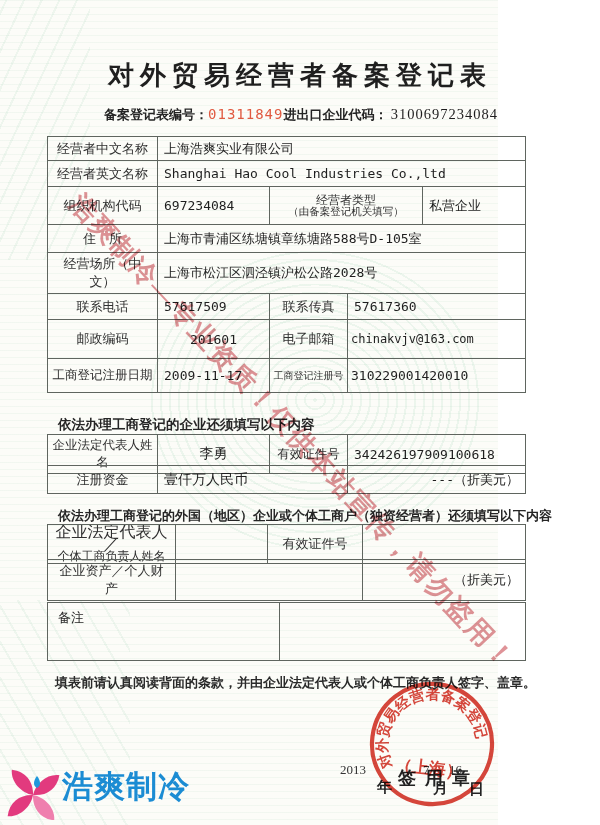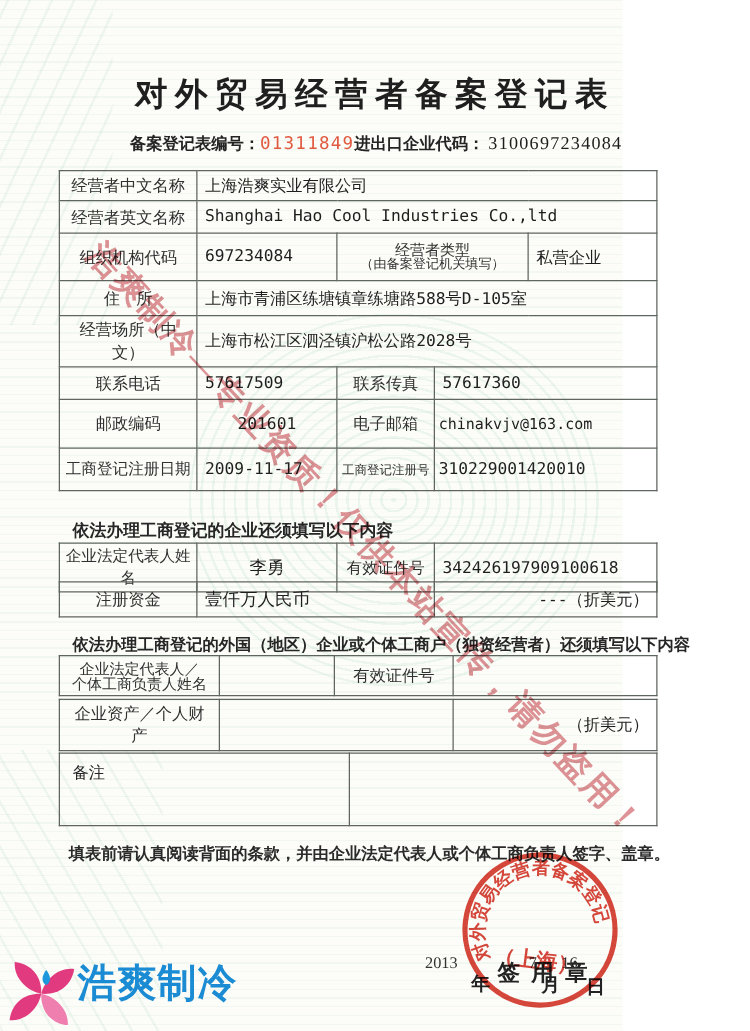--- a/index.html
+++ b/index.html
@@ -17,21 +17,21 @@
     background:repeating-linear-gradient(115deg, rgba(140,200,165,0.12) 0 2px, rgba(0,0,0,0) 2px 16px);
     pointer-events:none;}
   .corner-lines2{position:absolute;left:-20px;top:600px;width:150px;height:225px;
     background:repeating-linear-gradient(60deg, rgba(140,200,165,0.12) 0 2px, rgba(0,0,0,0) 2px 18px);
     pointer-events:none;}
 
   .title{position:absolute;top:58px;left:0;width:600px;text-align:center;
     font-family:"Liberation Sans", sans-serif;font-weight:bold;font-size:26px;
     letter-spacing:6px;color:#1f1f1f;}
   .meta{position:absolute;top:106px;left:62px;width:478px;display:flex;
-    justify-content:flex-start;align-items:baseline;font-size:13px;margin-left:42px;}
+    justify-content:center;align-items:baseline;font-size:13px;}
   .meta .lblb{font-weight:bold;color:#242424;}
   .regno{font-family:"DejaVu Sans Mono", monospace;color:#e05a40;font-size:14px;letter-spacing:1px;}
   .iecode{font-family:"Liberation Serif", serif;font-size:14.5px;letter-spacing:1px;color:#1d1d1d;}
 
   table{border-collapse:collapse;table-layout:fixed;}
   td{border:1px solid #5f655f;padding:2px 6px;font-size:13px;color:#262626;
      overflow:hidden;}
   td.lbl{text-align:center;color:#303030;}
   td.val{font-family:"DejaVu Sans Mono", monospace;font-size:13px;color:#1e1e1e;}
   td.valc{text-align:center;}
@@ -195,21 +195,21 @@
     <table width="478">
       <colgroup>
           <col width="128">
           <col width="92">
           <col width="95">
           <col width="163">
         </colgroup>
       <tbody>
           <tr style="height:32px">
         <td class="lbl" style="padding:1px 1px">
-          <span class="small2" style="font-size:12px">企业法定代表人／</span>
+          <span class="small2" style="font-size:16px">企业法定代表人／</span>
           <span class="small2" style="font-size:12px">个体工商负责人姓名</span>
         </td>
         <td class="val"></td>
         <td class="lbl">有效证件号</td>
         <td class="val"></td>
       </tr>
     </tbody>
       </table>
   </div>
   <div class="tblwrap t4">

